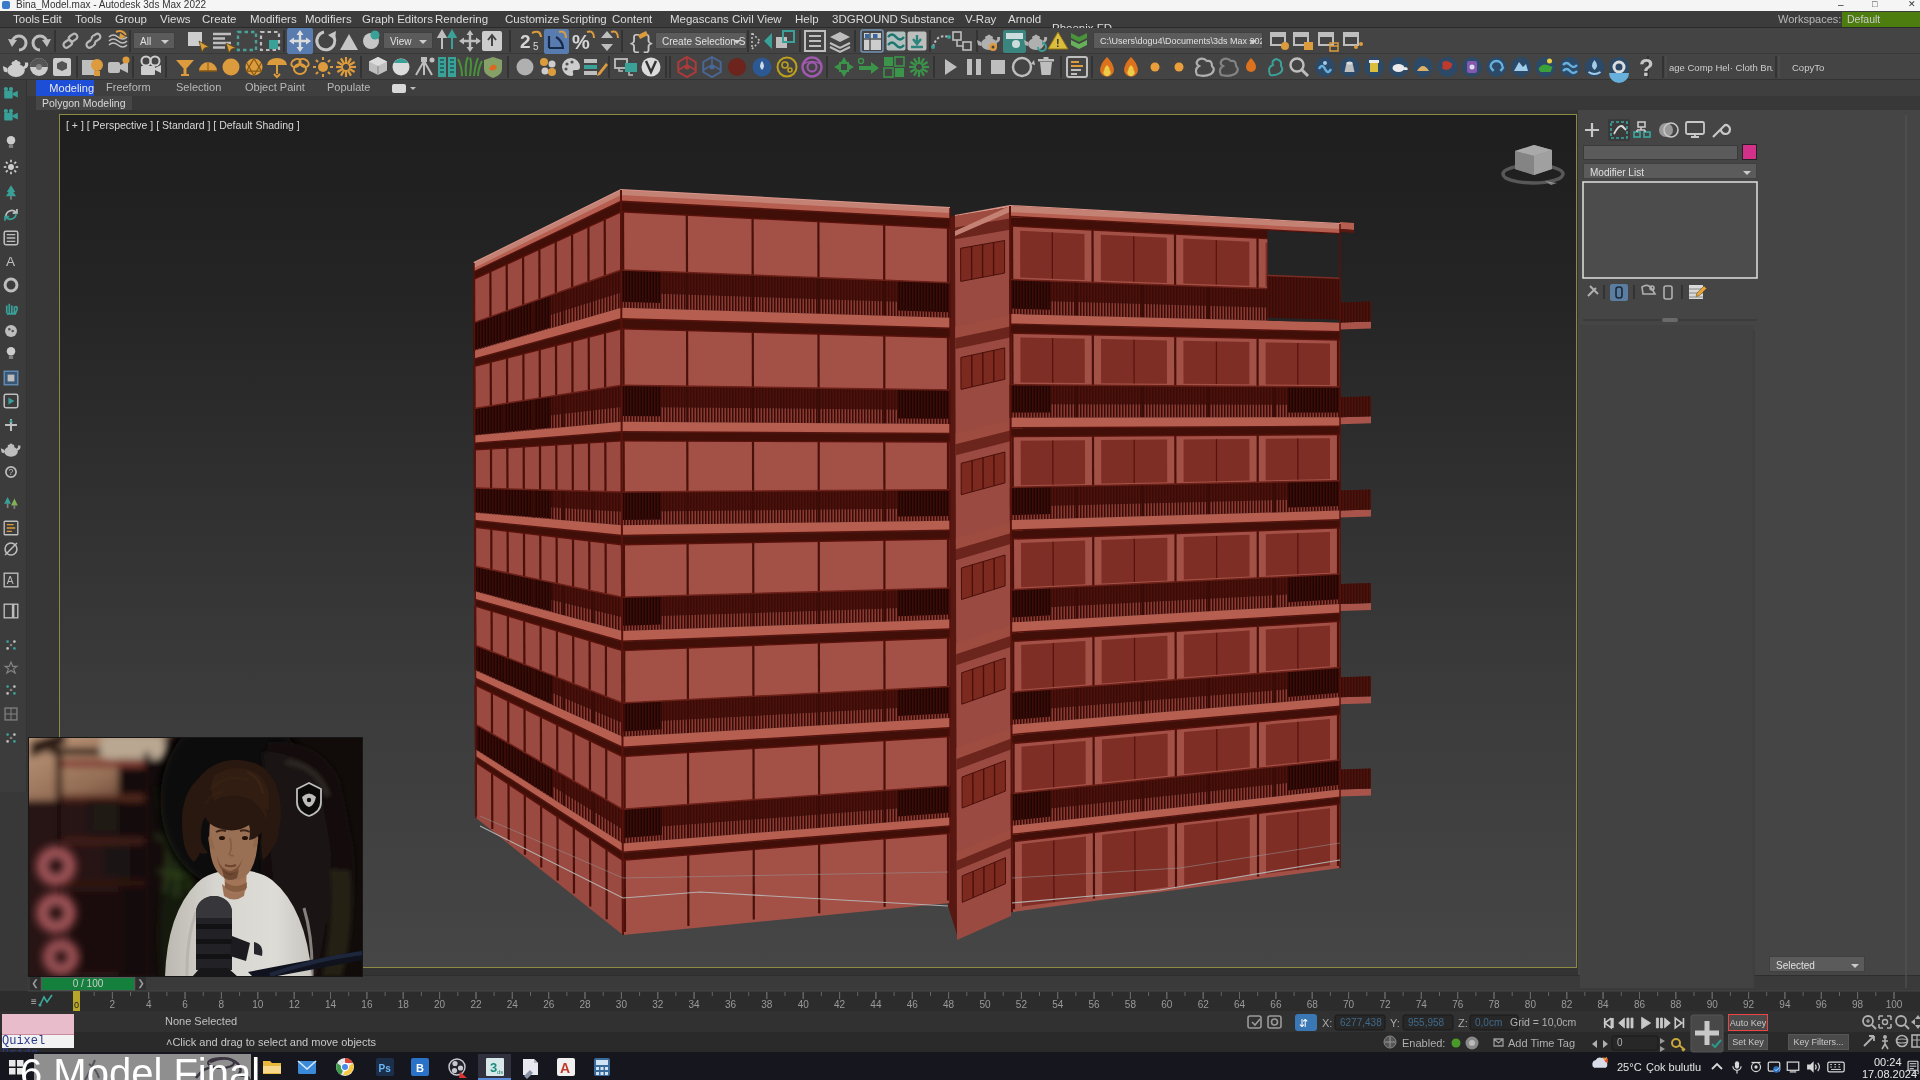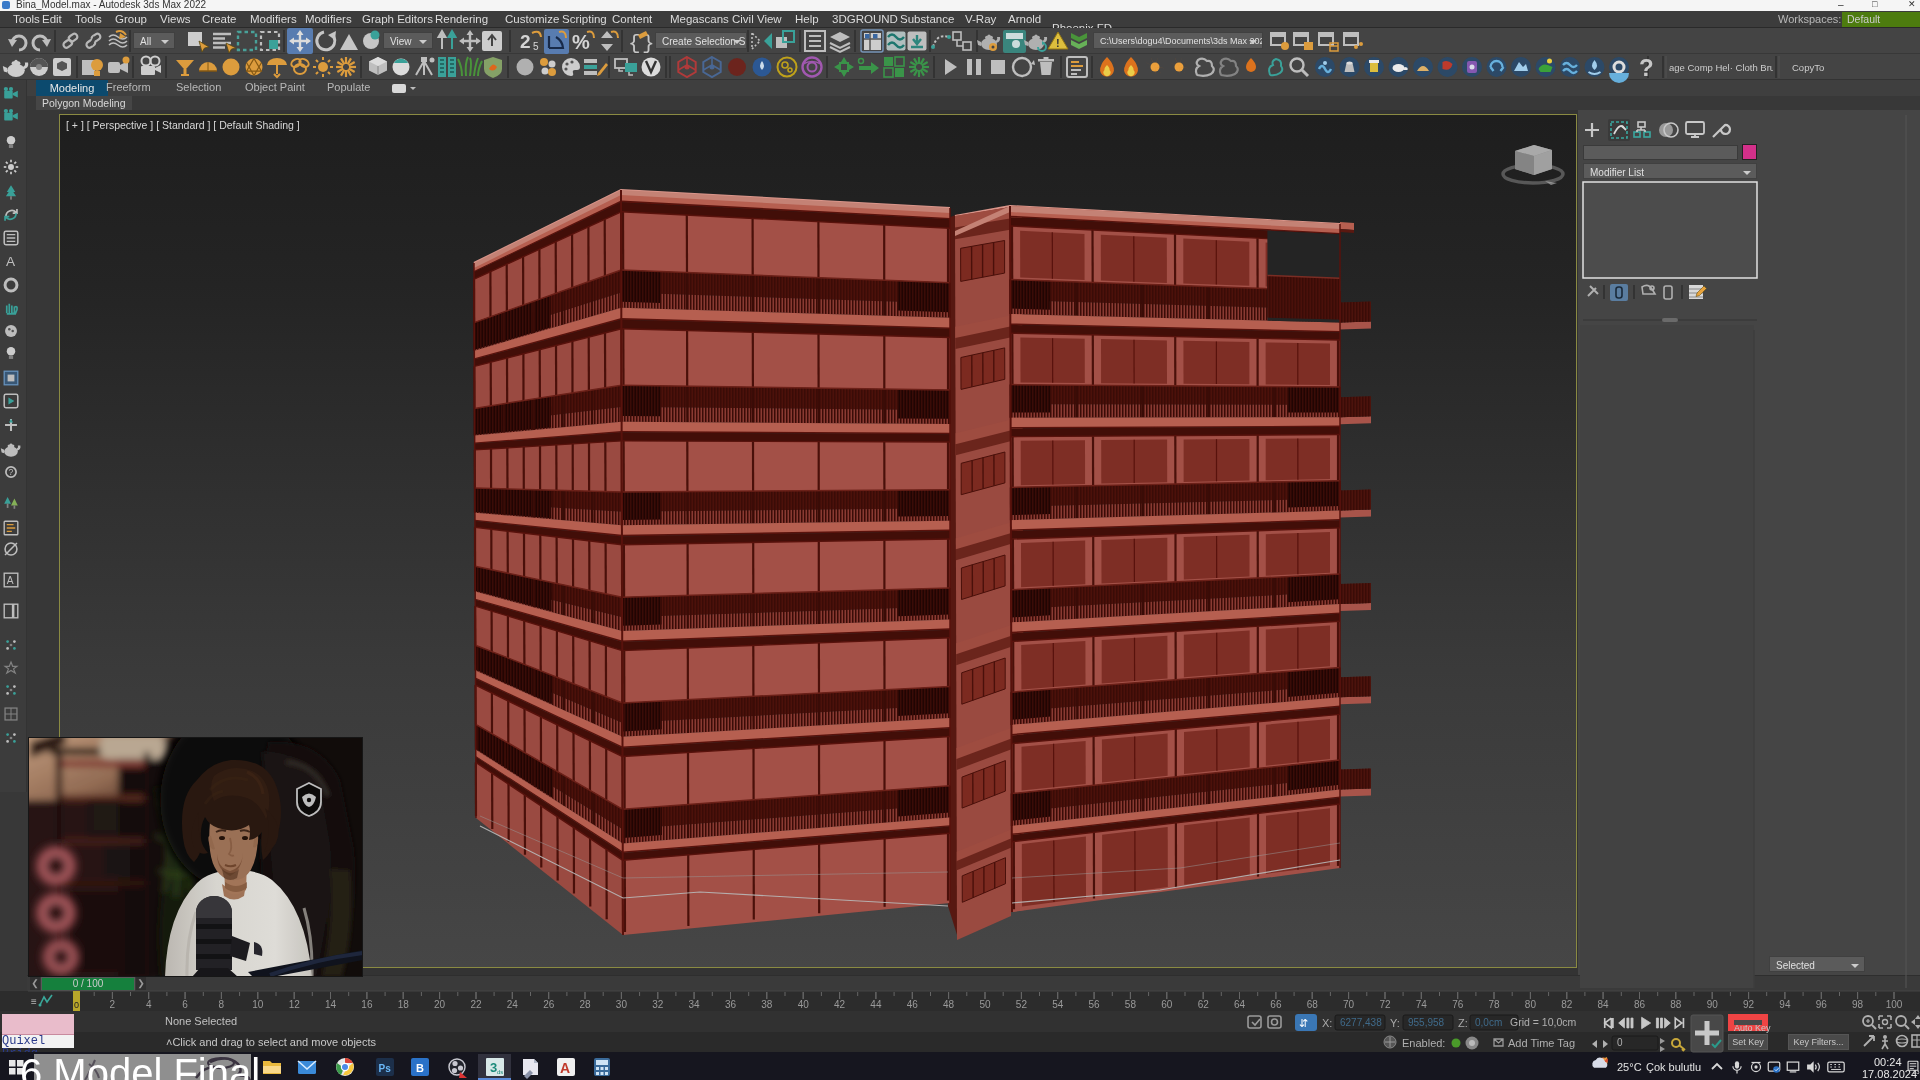--- a/index.html
+++ b/index.html
@@ -45,21 +45,21 @@
 <div class="abs" style="left:0;top:28px;width:1920px;height:26px;background:#444444;border-bottom:1px solid #383838"></div>
 <div class="abs" style="left:0;top:54px;width:1920px;height:26px;background:#444444;border-bottom:1px solid #333"></div>
 <div class="dd" style="left:133px;top:32px;width:42px;height:17px">All</div>
 <div class="dd" style="left:383px;top:32px;width:50px;height:17px">View</div>
 <div class="dd" style="left:655px;top:32px;width:92px;height:17px">Create Selection S</div>
 <div class="dd" style="left:1093px;top:32px;width:170px;height:17px;font-size:9px">C:\Users\dogu4\Documents\3ds Max 2022</div>
 <div class="abs tb" style="left:1669px;top:62px;width:104px;overflow:hidden;white-space:nowrap;font-size:9.5px">age Comp Hel· Cloth Brushes</div>
 <div class="abs tb" style="left:1792px;top:62px;font-size:9.5px">CopyTo</div>
 <div class="abs" style="left:0;top:80px;width:1920px;height:16px;background:#3f3f3f"></div>
 <div class="abs" style="left:30px;top:80px;width:1890px;height:16px;background:#3f3f3f"></div>
-<div class="abs" style="left:36px;top:80px;width:72px;height:16px;background:#0c4a6e;color:#e8e8e8;font-size:11px;text-align:center;line-height:16px">Modeling</div>
+<div class="abs" style="left:36px;top:80px;width:58px;height:16px;background:#1d4ed8;color:#e8e8e8;font-size:11px;text-align:right;line-height:16px">Modeling</div>
 <div class="abs" style="left:106px;top:81px;color:#b8b8b8;font-size:11px">Freeform</div>
 <div class="abs" style="left:176px;top:81px;color:#b8b8b8;font-size:11px">Selection</div>
 <div class="abs" style="left:245px;top:81px;color:#b8b8b8;font-size:11px">Object Paint</div>
 <div class="abs" style="left:327px;top:81px;color:#b8b8b8;font-size:11px">Populate</div>
 <div class="abs" style="left:392px;top:84px;width:14px;height:9px;background:#d8d8d8;border-radius:2px"></div>
     <div class="abs" style="left:410px;top:87px;border:3.5px solid transparent;border-top-color:#bbb"></div>
 <div class="abs" style="left:0;top:96px;width:1920px;height:14px;background:#383838"></div>
 <div class="abs" style="left:36px;top:96px;width:96px;height:14px;background:#464646;color:#d8d8d8;font-size:10.5px;padding-left:6px;line-height:14px">Polygon Modeling</div>
 <div class="abs" style="left:0;top:80px;width:27px;height:712px;background:#3c3c3c;border-right:1px solid #333"></div>
 <div class="abs" style="left:0;top:792px;width:27px;height:220px;background:#383838"></div>
@@ -73,21 +73,21 @@
 <div class="abs" style="left:27px;top:975px;width:1893px;height:16px;background:#3a3a3a;border-top:1px solid #2e2e2e"></div>
 <div class="abs" style="left:30px;top:977px;width:10px;height:13px;background:#2f2f2f;color:#999;font-size:9px;text-align:center;line-height:13px">❮</div>
 <div class="abs" style="left:41px;top:977px;width:94px;height:14px;background:#15803d;border:1px solid #5a5a5a;color:#ccc;font-size:10px;text-align:center;line-height:12px">0 / 100</div>
 <div class="abs" style="left:136px;top:977px;width:10px;height:13px;background:#2f2f2f;color:#999;font-size:9px;text-align:center;line-height:13px">❯</div>
 <div class="abs" style="left:0;top:1011px;width:1920px;height:41px;background:#313131"></div>
 <div class="abs" style="left:0;top:1032px;width:1920px;height:20px;background:#2a2a2a"></div>
 <div class="abs" style="left:2px;top:1014px;width:72px;height:21px;background:#e9bccb;border-bottom:1px solid #c88a9e"></div>
 <div class="abs" style="left:2px;top:1035px;width:72px;height:13px;background:#f2f2f2;color:#2a3a8a;font-size:12px;font-family:'Liberation Mono',monospace;line-height:13px">Quixel Bridg</div>
 <div class="abs" style="left:165px;top:1015px;color:#c0c0c0;font-size:11px">None Selected</div>
 <div class="abs" style="left:166px;top:1036px;color:#c8c8c8;font-size:11px">˄Click and drag to select and move objects</div>
-<div class="abs" style="left:1728px;top:1014px;width:40px;height:17px;background:#4a4a4a;border:6px solid #ef4444;color:#c8c8c8;font-size:9px;text-align:center;line-height:16px;white-space:nowrap">Auto Key</div>
+<div class="abs" style="left:1728px;top:1014px;width:40px;height:17px;background:#4a4a4a;border:1px solid #ef4444;color:#c8c8c8;font-size:9px;text-align:center;line-height:16px;white-space:nowrap">Auto Key</div>
 <div class="dd" style="left:1769px;top:956px;width:96px;height:16px">Selected</div>
 <div class="abs" style="left:1728px;top:1034px;width:40px;height:16px;background:#4a4a4a;border:1px solid #555;color:#c8c8c8;font-size:9px;text-align:center;line-height:15px;white-space:nowrap">Set Key</div>
 <div class="abs" style="left:1788px;top:1034px;width:61px;height:16px;background:#4a4a4a;border:1px solid #555;color:#c8c8c8;font-size:9px;text-align:center;line-height:15px;white-space:nowrap">Key Filters...</div>
 <div class="abs" style="left:0;top:1052px;width:1920px;height:28px;background:#16161f"></div>
 <svg class="abs" style="left:0;top:0;z-index:5" width="1920" height="1080">
 <g opacity="0.93">
         <g transform="translate(18,41) scale(1,1)">
           <path d="M -6 2 A 7 7 0 1 1 1 9" fill="none" stroke="#c8c8c8" stroke-width="3"></path>
           <path d="M -10 -2 L -6 6 L -1 -1 Z" fill="#c8c8c8"></path>
         </g>

